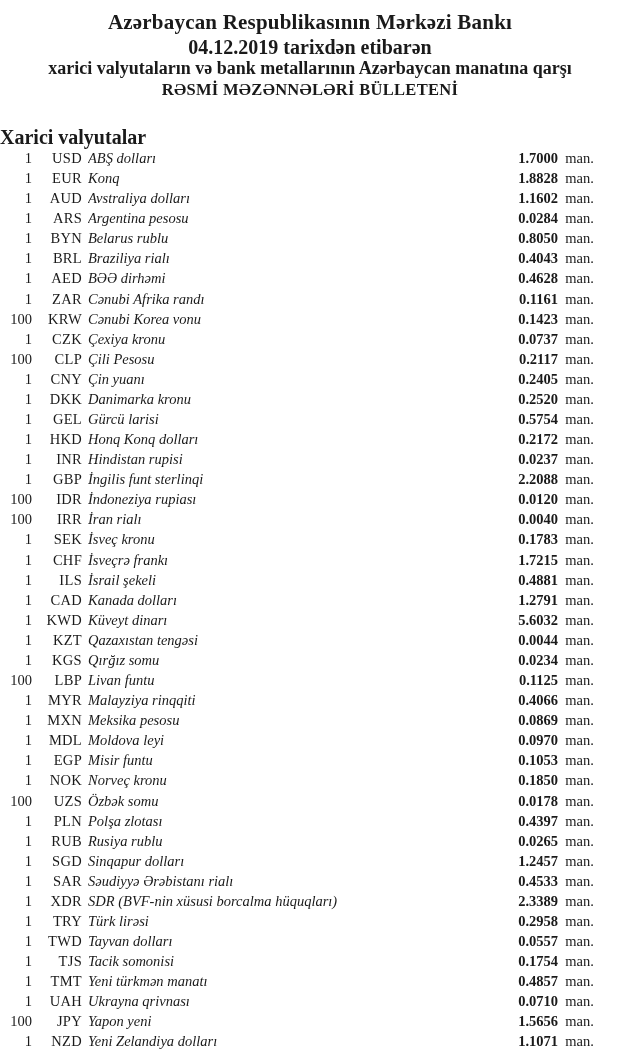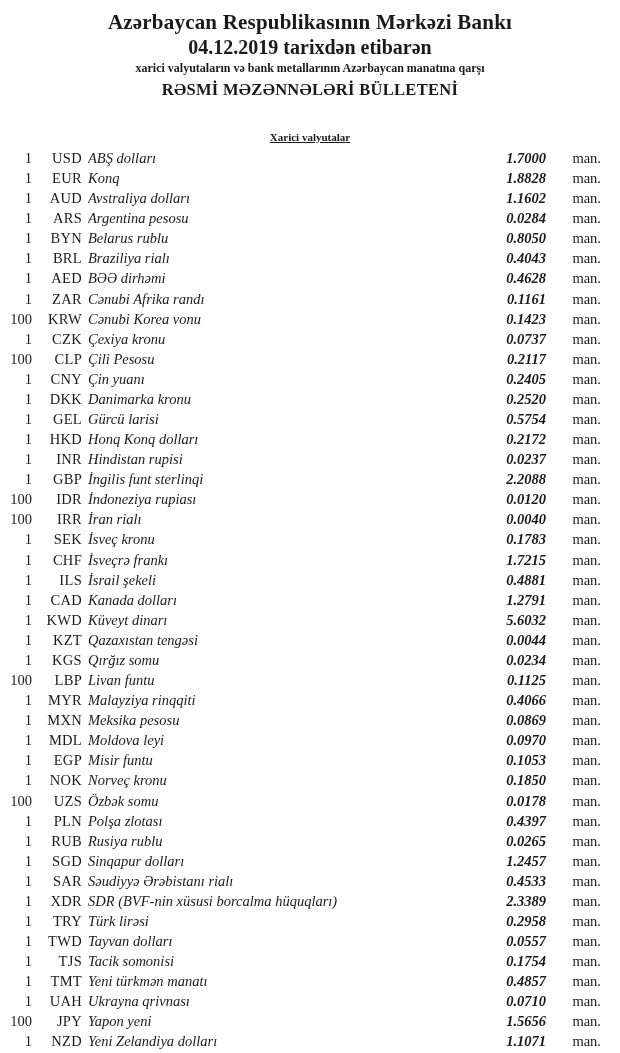--- a/index.html
+++ b/index.html
@@ -27,37 +27,36 @@
     font-weight: bold;
     line-height: 28px;
     letter-spacing: 0.2px;
   }
   .h-date {
     font-size: 20px;
     font-weight: bold;
     line-height: 22px;
   }
   .h-sub {
-    font-size: 12px;
+    font-size: 18px;
     font-weight: bold;
     line-height: 21px;
   }
   .h-title {
     font-size: 16.5px;
     font-weight: bold;
     line-height: 21px;
     letter-spacing: 0.3px;
   }
   .section-title {
     margin-top: 27px;
-    text-align: center;
-    font-size: 11px;
+    text-align: left;
+    font-size: 20px;
     font-weight: bold;
     line-height: 21px;
-    text-decoration: underline;
   }
   .rates-table { width: 620px; }
   .row {
     display: flex;
     align-items: baseline;
     height: 20.09px;
     line-height: 20.09px;
     font-size: 14.5px;
     padding-right: 19px;
     box-sizing: border-box;
@@ -79,27 +78,26 @@
     flex: 1;
     margin-left: 6px;
     overflow: hidden;
     font-style: italic;
   }
   .rate {
     flex: none;
     width: 70px;
     text-align: right;
     font-weight: bold;
-    font-style: italic;
   }
   .unit {
     flex: none;
     width: 43px;
-    margin-left: 12px;
-    text-align: right;
+    margin-left: 0;
+    text-align: center;
   }
 </style>
 </head>
 <body>
 
 <div class="page">
   <header>
     <div class="h-bank">Azərbaycan Respublikasının Mərkəzi Bankı</div>
     <div class="h-date">04.12.2019 tarixdən etibarən</div>
     <div class="h-sub">xarici valyutaların və bank metallarının Azərbaycan manatına qarşı</div>

